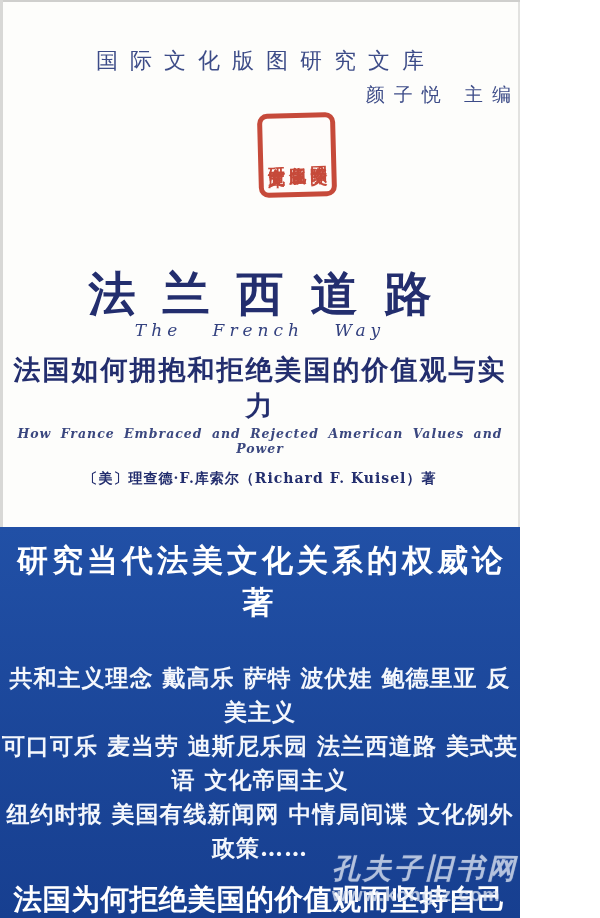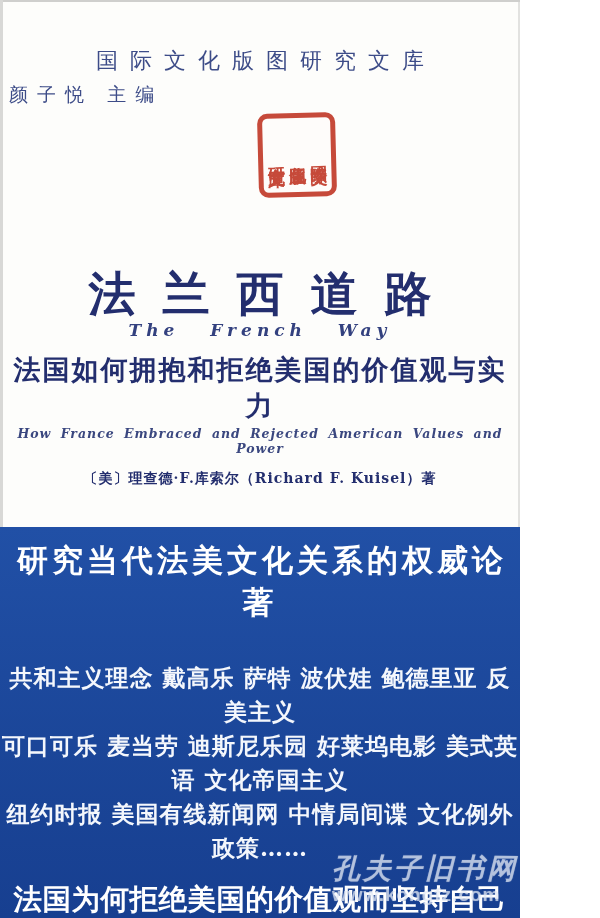--- a/index.html
+++ b/index.html
@@ -14,21 +14,21 @@
   
   .series-title{
     position:absolute;top:46px;left:0;right:0;
     text-align:center;
     font-size:22px;color:#3d4c88;
     letter-spacing:12px;text-indent:12px;
     font-weight:500;
   }
   .editor-line{
     position:absolute;top:82px;left:0;right:0;
-    text-align:left;
+    text-align:right;
     font-size:19px;color:#3d4c88;
     letter-spacing:9px;text-indent:9px;
     font-weight:500;
   }
   .seal{
     position:absolute;top:113px;left:258px;
     width:78px;height:84px;
     border:5px solid #c23b2a;
     border-radius:10px;
     box-sizing:border-box;
@@ -50,21 +50,21 @@
   .main-title{
     font-family:"DejaVu Serif","Liberation Serif",serif;
     font-weight:bold;
     font-size:47px;color:#232e6e;
     letter-spacing:27px;text-indent:27px;
     line-height:1.1;
   }
   .title-en{
     margin-top:0px;
     font-family:"DejaVu Serif","Liberation Serif",serif;
-    font-style:italic;font-weight:bold;
+    font-style:italic;font-weight:normal;
     font-size:17px;color:#33417f;
     letter-spacing:5px;word-spacing:20px;
   }
   .subtitle{
     margin-top:12px;
     font-family:"DejaVu Serif","Liberation Serif",serif;
     font-weight:bold;
     font-size:27px;color:#232e6e;
     letter-spacing:2px;
   }
@@ -149,21 +149,21 @@
     <div class="subtitle-en">How France Embraced and Rejected American Values and Power</div>
     <div class="author-line">〔美〕理查德·F.库索尔（Richard F. Kuisel）著</div>
   </div>
 
   <div class="blue-band">
 
     <div class="band-headline">研究当代法美文化关系的权威论著</div>
 
     <div class="band-keywords">
       <div class="keyword-line">共和主义理念 戴高乐 萨特 波伏娃 鲍德里亚 反美主义</div>
-      <div class="keyword-line">可口可乐 麦当劳 迪斯尼乐园 好莱坞电影 美式英语 文化帝国主义</div>
+      <div class="keyword-line">可口可乐 麦当劳 迪斯尼乐园 法兰西道路 美式英语 文化帝国主义</div>
       <div class="keyword-line">纽约时报 美国有线新闻网 中情局间谍 文化例外政策……</div>
     </div>
 
     <div class="band-questions">
       <div class="question-line">法国为何拒绝美国的价值观而坚持自己的道路？</div>
     </div>
 
     <div class="watermark">
       <div class="watermark-cn">孔夫子旧书网</div>
       <div class="watermark-url">www.kongfz.com</div>

